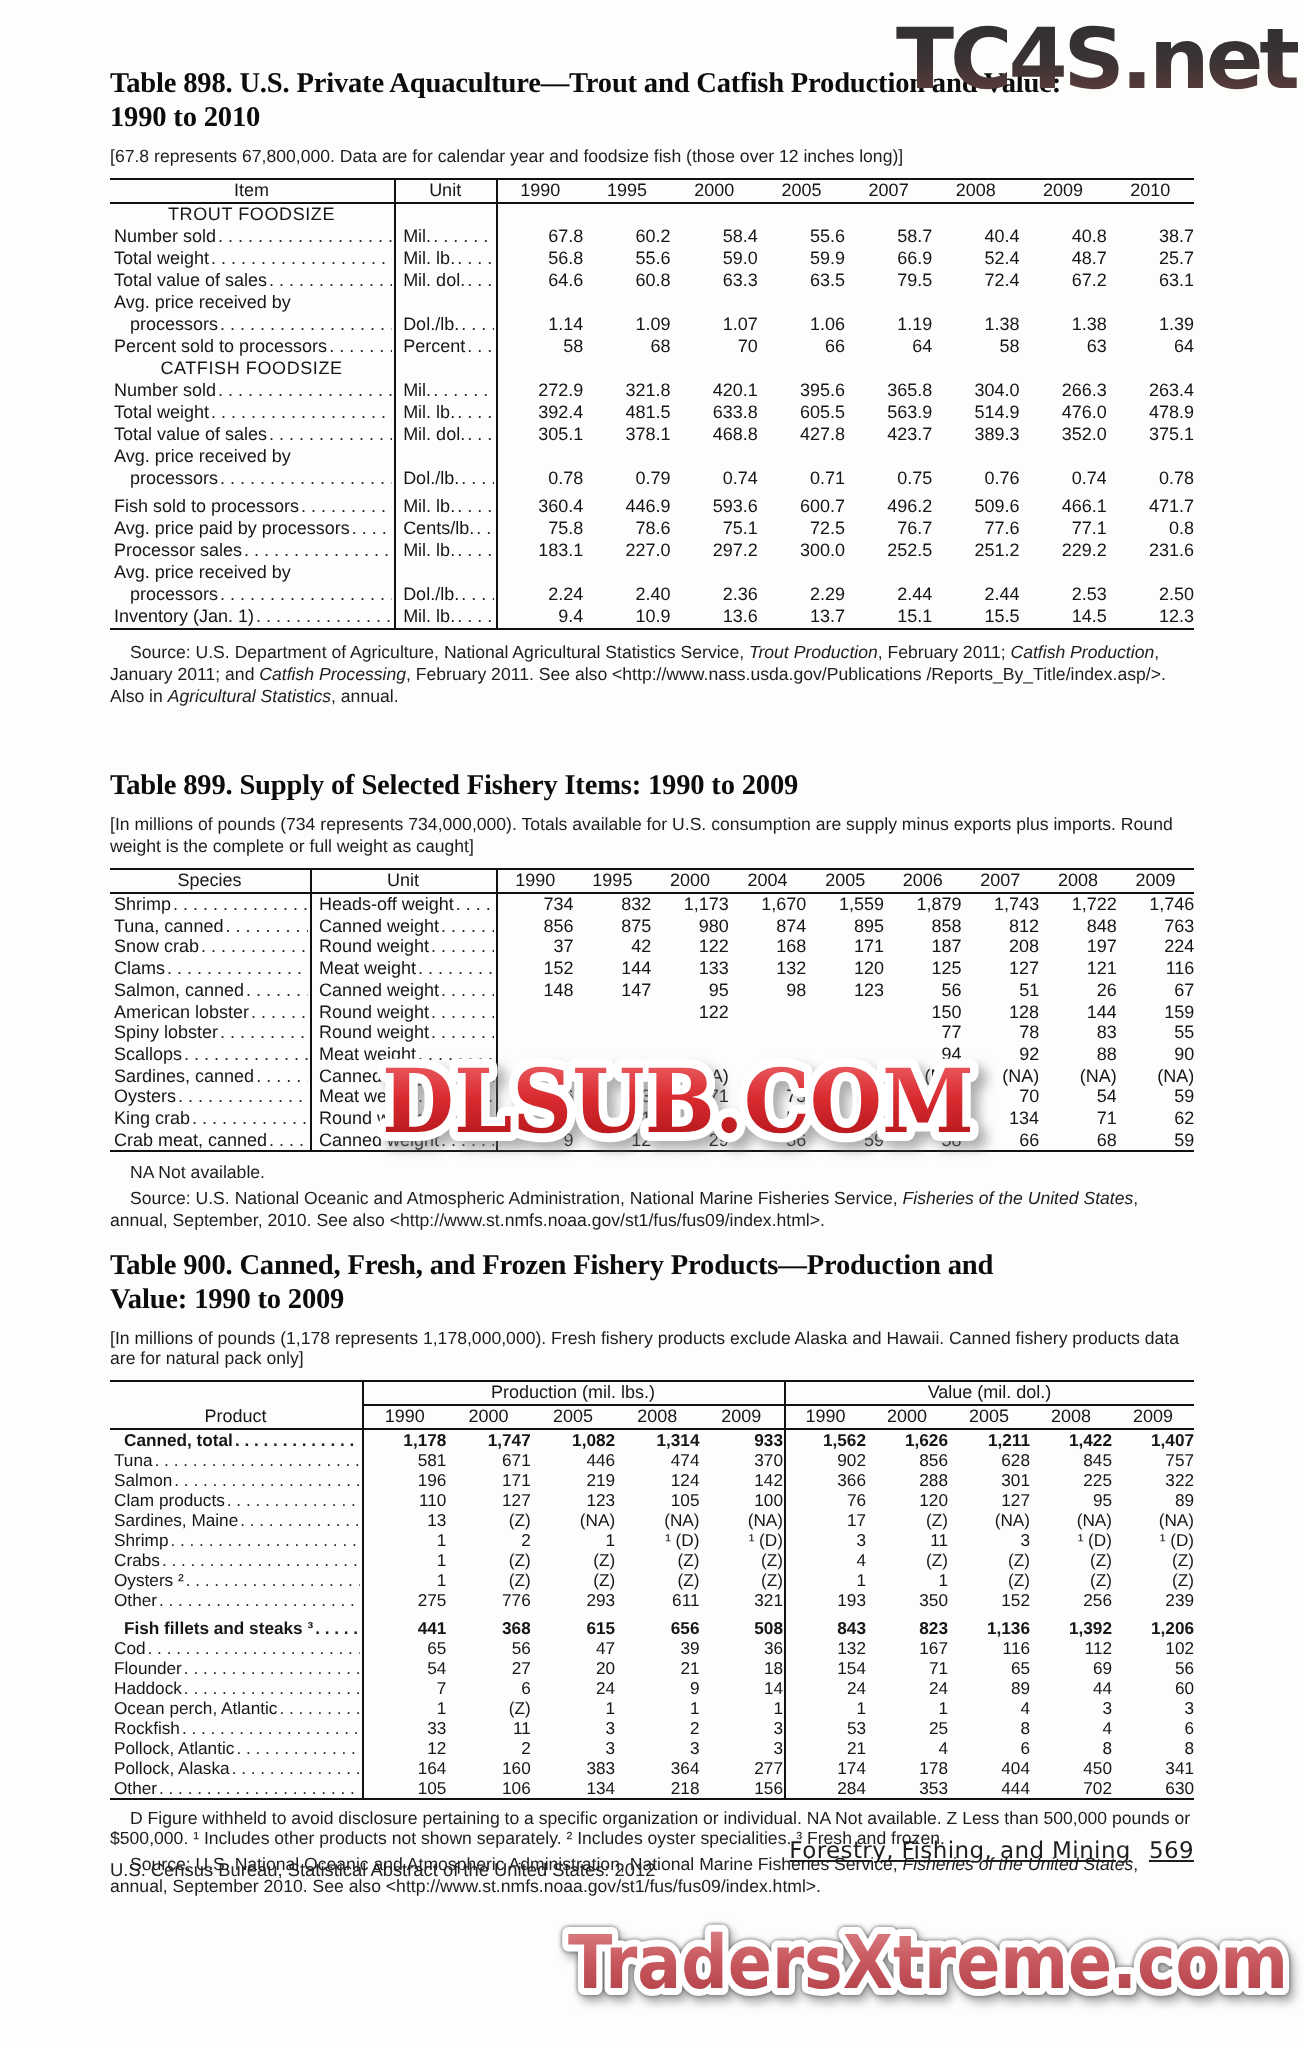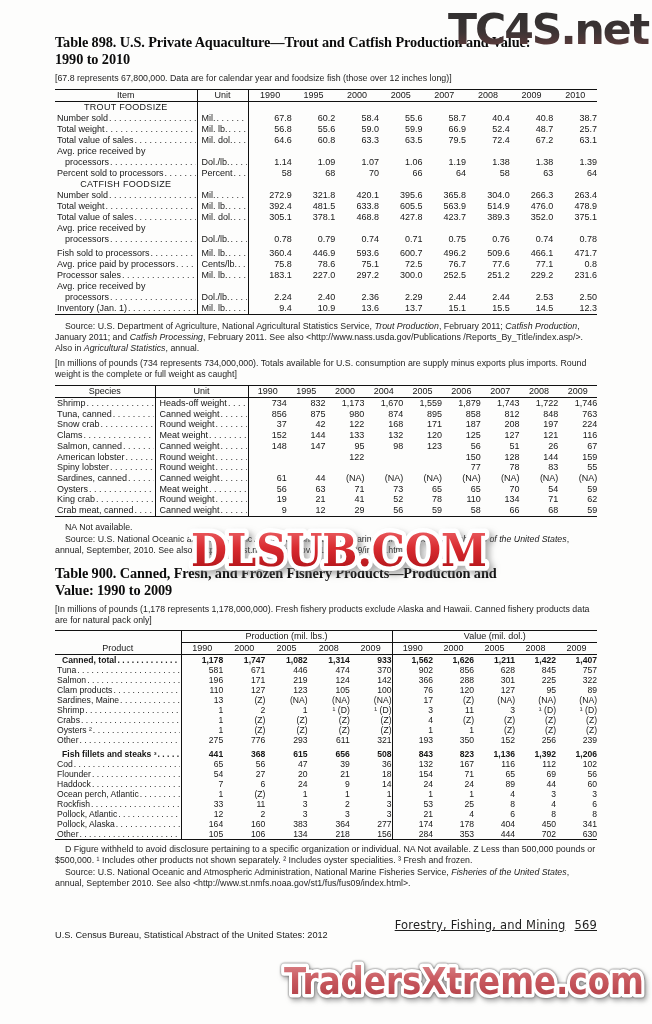--- a/index.html
+++ b/index.html
@@ -425,20 +425,23 @@
           <td class="num">13.7</td>
           <td class="num">15.1</td>
           <td class="num">15.5</td>
           <td class="num">14.5</td>
           <td class="num">12.3</td>
         </tr>
       </tbody>
   </table>
   <p class="source">Source: U.S. Department of Agriculture, National Agricultural Statistics Service, <i>Trout Production</i>, February 2011; <i>Catfish Production</i>, January 2011; and <i>Catfish Processing</i>, February 2011. See also &lt;http://www.nass.usda.gov/Publications /Reports_By_Title/index.asp/&gt;. Also in <i>Agricultural Statistics</i>, annual.</p>
 
+  <div class="t-title mt899">
+    <span class="tline">Table 899. Supply of Selected Fishery Items: 1990 to 2009</span>
+  </div>
   <p class="headnote">[In millions of pounds (734 represents 734,000,000). Totals available for U.S. consumption are supply minus exports plus imports. Round weight is the complete or full weight as caught]</p>
   <table class="tbl" id="t899">
     <colgroup>
       <col style="width:100px">
         <col style="width:93px">
       <col style="width:38.8px">
         <col style="width:38.8px">
         <col style="width:38.8px">
         <col style="width:38.8px">
         <col style="width:38.8px">
@@ -614,20 +617,43 @@
           </td>
           <td class="num"></td>
           <td class="num"></td>
           <td class="num"></td>
           <td class="num"></td>
           <td class="num"></td>
           <td class="num">77</td>
           <td class="num">78</td>
           <td class="num">83</td>
           <td class="num">55</td>
+        </tr>
+        <tr>
+          <td class="c-div">
+            <span class="lead">
+              <span class="lbl">Scallops</span>
+              <span class="dots"></span>
+            </span>
+          </td>
+          <td class="c-div">
+            <span class="lead">
+              <span class="lbl ulbl">Meat weight</span>
+              <span class="dots"></span>
+            </span>
+          </td>
+          <td class="num"></td>
+          <td class="num"></td>
+          <td class="num"></td>
+          <td class="num"></td>
+          <td class="num"></td>
+          <td class="num">94</td>
+          <td class="num">92</td>
+          <td class="num">88</td>
+          <td class="num">90</td>
         </tr>
         <tr>
           <td class="c-div">
             <span class="lead">
               <span class="lbl">Sardines, canned</span>
               <span class="dots"></span>
             </span>
           </td>
           <td class="c-div">
             <span class="lead">

